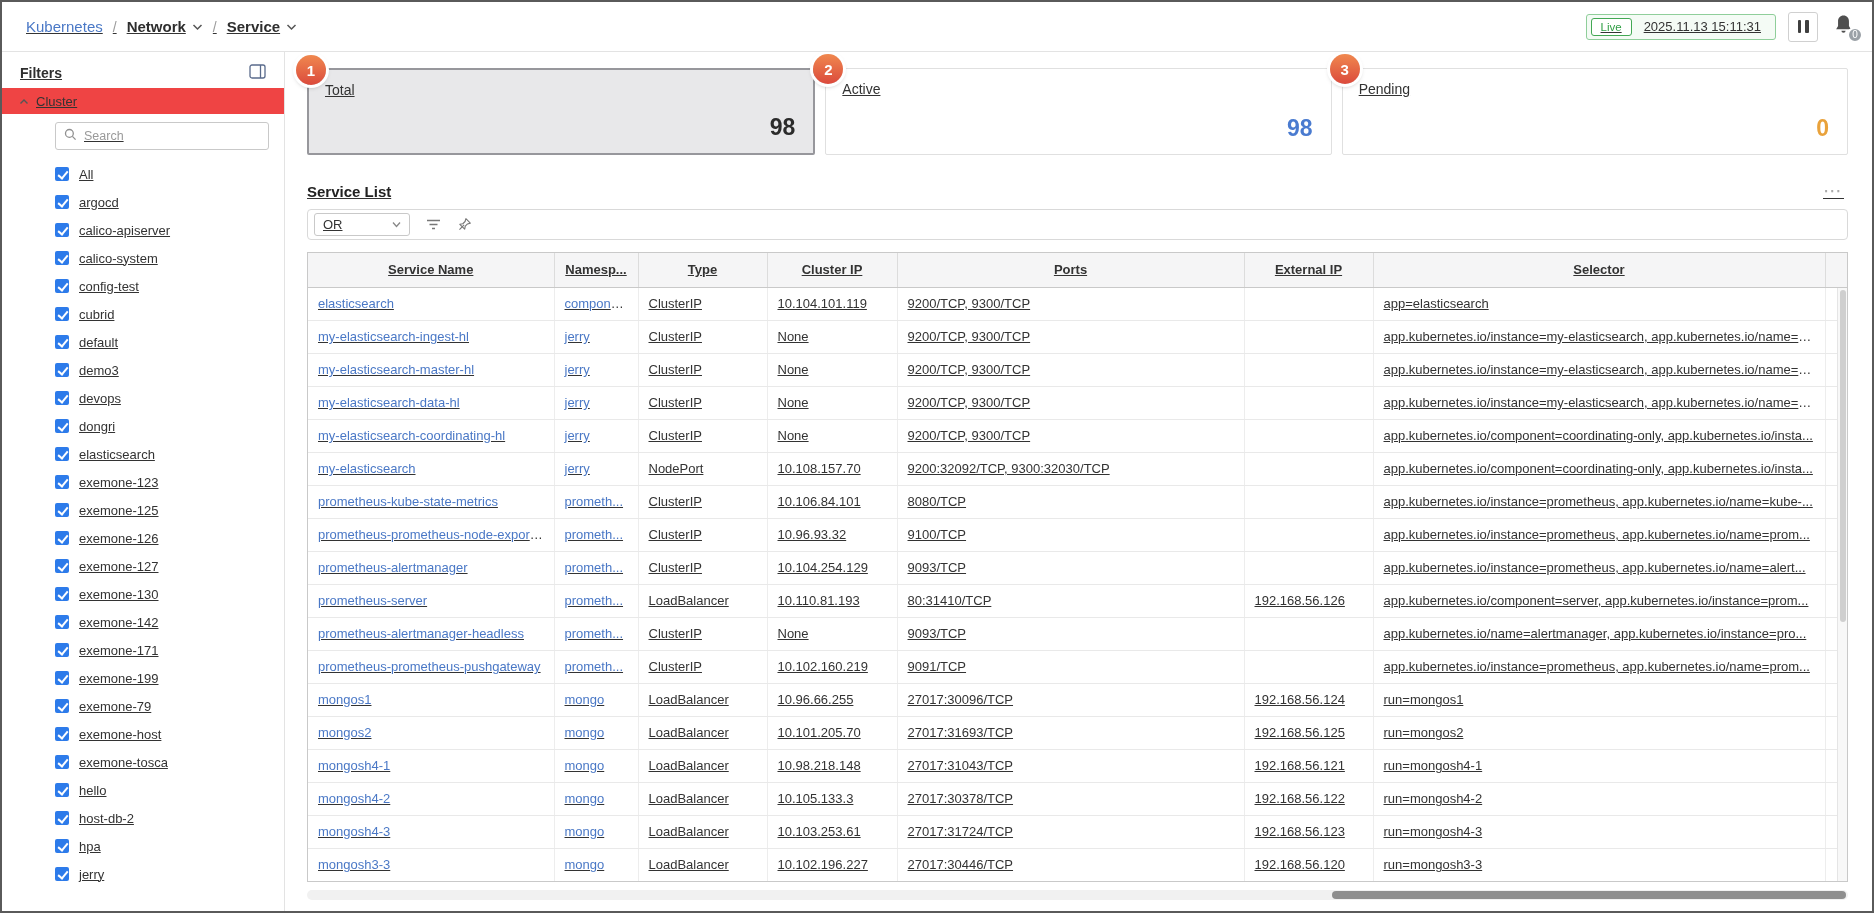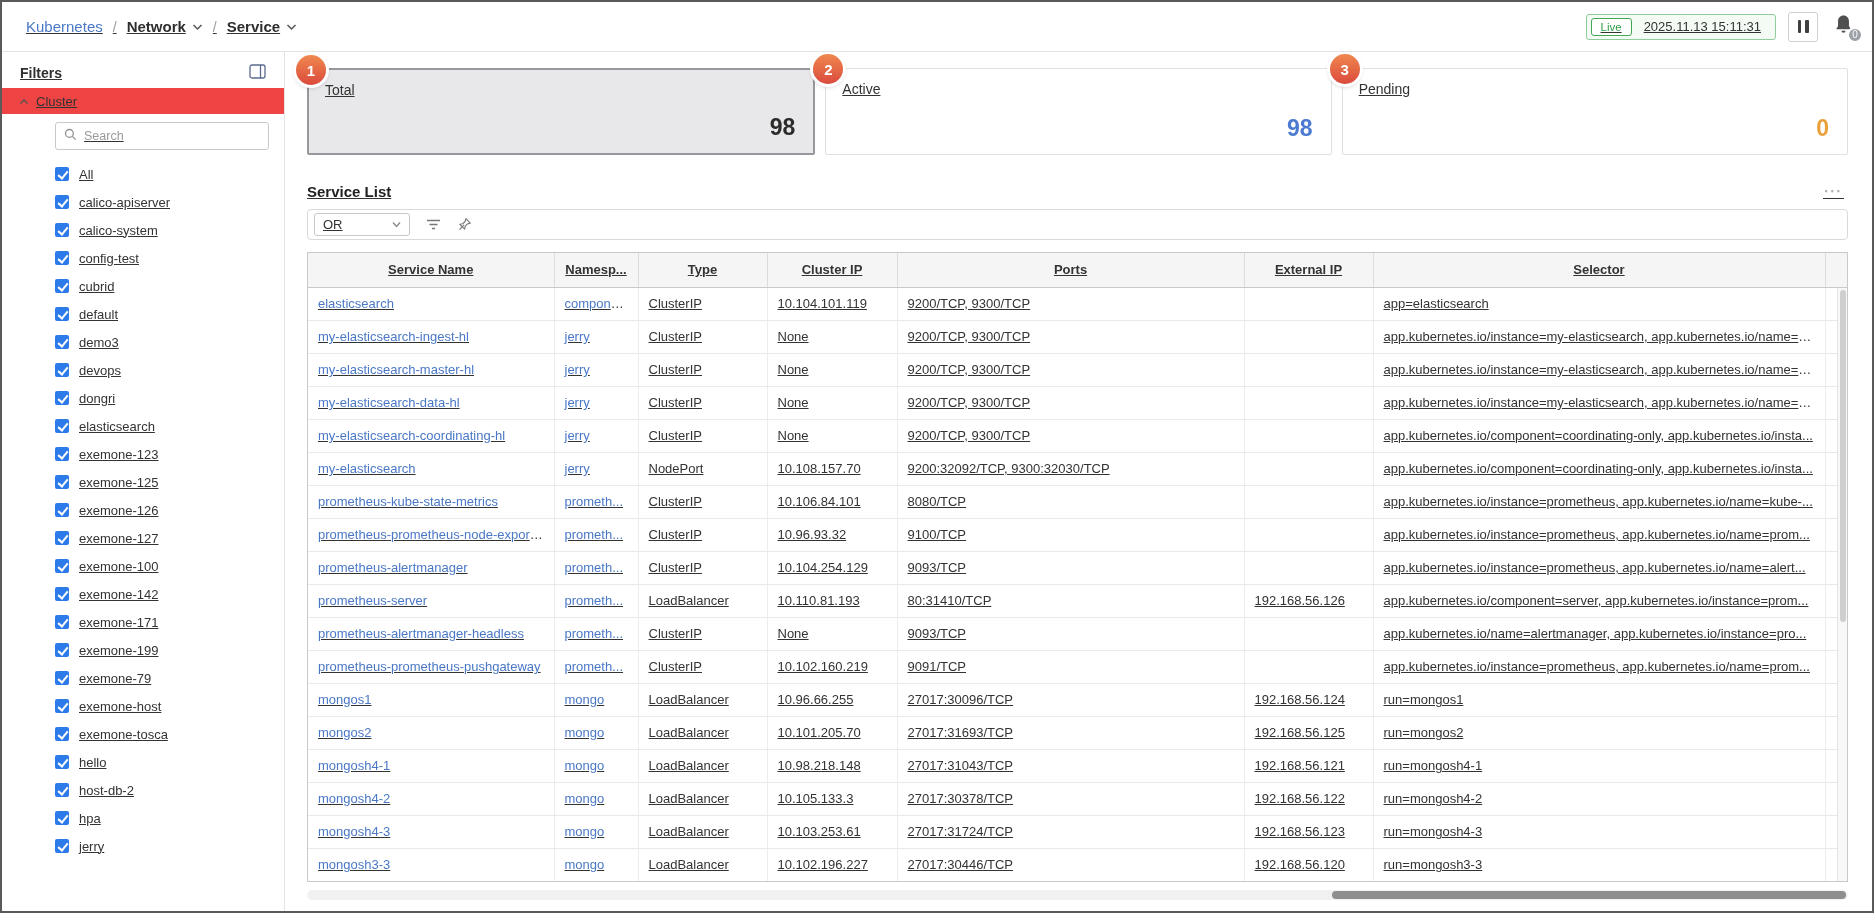--- a/index.html
+++ b/index.html
@@ -219,20 +219,24 @@
         <input type="text" placeholder="Search" style="">
       </div>
 
       <div class="ns-list" id="ns-list">
           <div class="ns-item">
             <span class="cb"></span>
             <span>All</span>
           </div>
           <div class="ns-item">
             <span class="cb"></span>
+            <span>argocd</span>
+          </div>
+          <div class="ns-item">
+            <span class="cb"></span>
             <span>calico-apiserver</span>
           </div>
           <div class="ns-item">
             <span class="cb"></span>
             <span>calico-system</span>
           </div>
           <div class="ns-item">
             <span class="cb"></span>
             <span>config-test</span>
           </div>
@@ -271,21 +275,21 @@
           <div class="ns-item">
             <span class="cb"></span>
             <span>exemone-126</span>
           </div>
           <div class="ns-item">
             <span class="cb"></span>
             <span>exemone-127</span>
           </div>
           <div class="ns-item">
             <span class="cb"></span>
-            <span>exemone-100</span>
+            <span>exemone-130</span>
           </div>
           <div class="ns-item">
             <span class="cb"></span>
             <span>exemone-142</span>
           </div>
           <div class="ns-item">
             <span class="cb"></span>
             <span>exemone-171</span>
           </div>
           <div class="ns-item">

